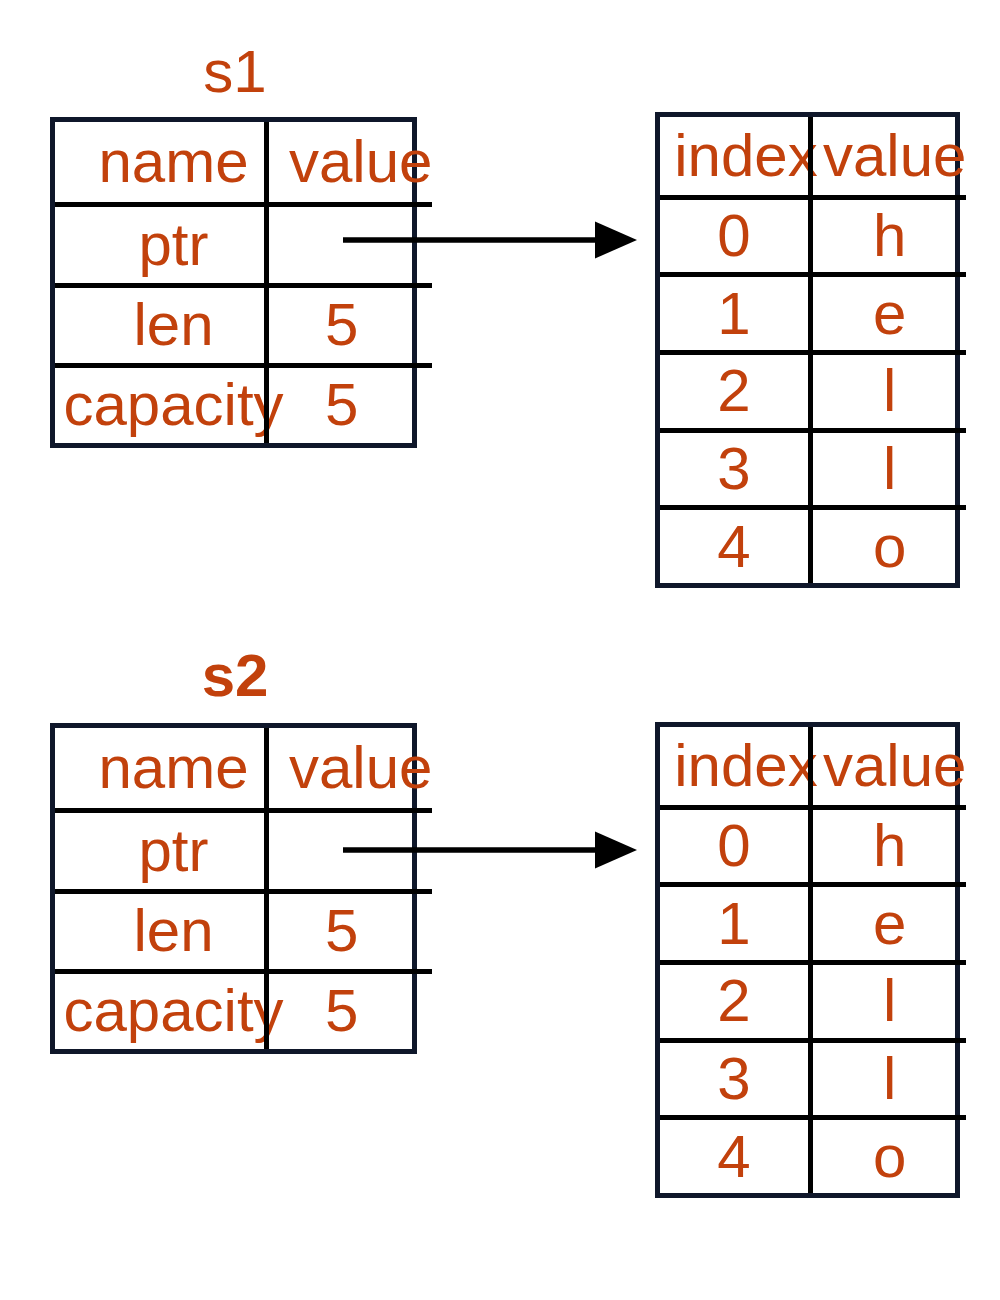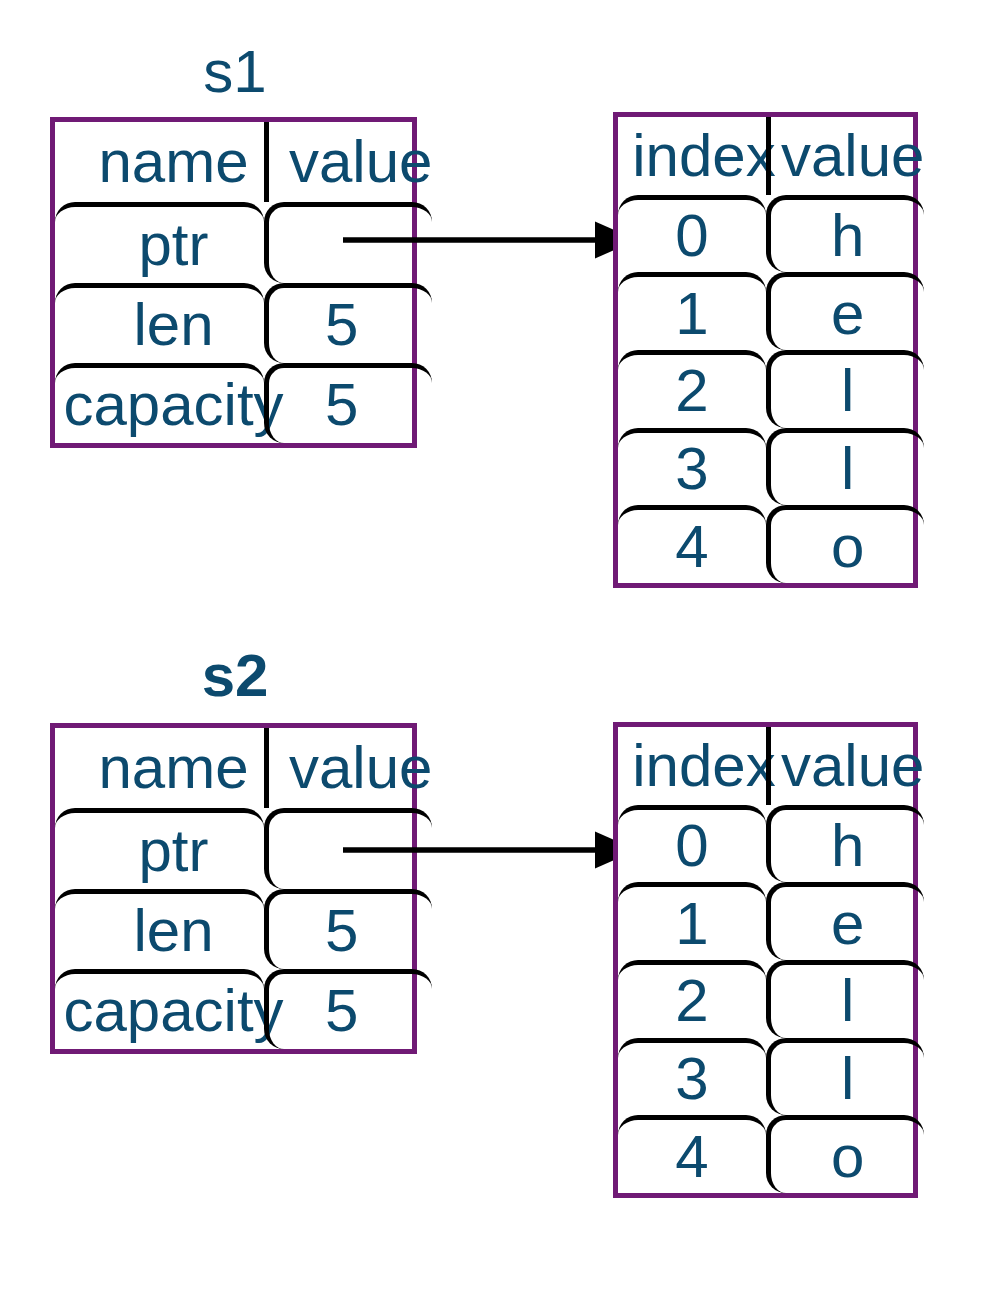--- a/index.html
+++ b/index.html
@@ -1,76 +1,76 @@
 <!DOCTYPE html>
 <html><head>
 <meta charset="utf-8">
 <style>
   html, body { margin: 0; padding: 0; background: #ffffff; }
   .page {
     position: relative;
     width: 1000px;
     height: 1300px;
     background: #ffffff;
-    color: #0c4a6e;
+    color: #c2410c;
     font-family: "Liberation Sans", sans-serif;
     overflow: hidden;
   }
   .group { position: absolute; inset: 0; }
   .var-label {
     position: absolute;
     left: 185px;
     width: 100px;
     height: 60px;
     font-size: 60px;
     line-height: 60px;
     text-align: center;
     white-space: nowrap;
   }
   .g1 .var-label { top: 42px; }
   .g2 .var-label { top: 646px; font-weight: bold; }
 
   .tbl {
     position: absolute;
     display: grid;
-    border: 5px solid #701a75;
+    border: 5px solid #0f172a;
     box-sizing: border-box;
     background: #ffffff;
   }
   .stack {
     left: 50px;
     width: 367px;
     height: 331px;
     grid-template-columns: 209px 1fr;
     grid-template-rows: repeat(4, 1fr);
   }
   .g1 .stack { top: 117px; }
   .g2 .stack { top: 723px; }
   .heap {
-    left: 613px;
+    left: 655px;
     width: 305px;
     height: 476px;
     grid-template-columns: 148px 1fr;
     grid-template-rows: repeat(6, 1fr);
   }
   .g1 .heap { top: 112px; }
   .g2 .heap { top: 722px; }
 
   .cell {
     display: flex;
     align-items: center;
     justify-content: center;
     font-size: 60px;
     line-height: 1;
     white-space: nowrap;
     box-sizing: border-box;
     overflow: visible;
   }
   .cell.col2 { border-left: 5px solid #000; }
-  .cell.rb   { border-top: 5px solid #000; border-radius: 20px; }
+  .cell.rb   { border-top: 5px solid #000; }
 
   
   .stack .name-col  { padding-left: 28px; }
   .stack .val-head  { padding-left: 20px; }
   .stack .val-body  { padding-right: 18px; }
   .heap  .idx-head  { padding-left: 24px; }
   .heap  .val-head  { padding-left: 10px; }
 
   .arrow {
     position: absolute;

